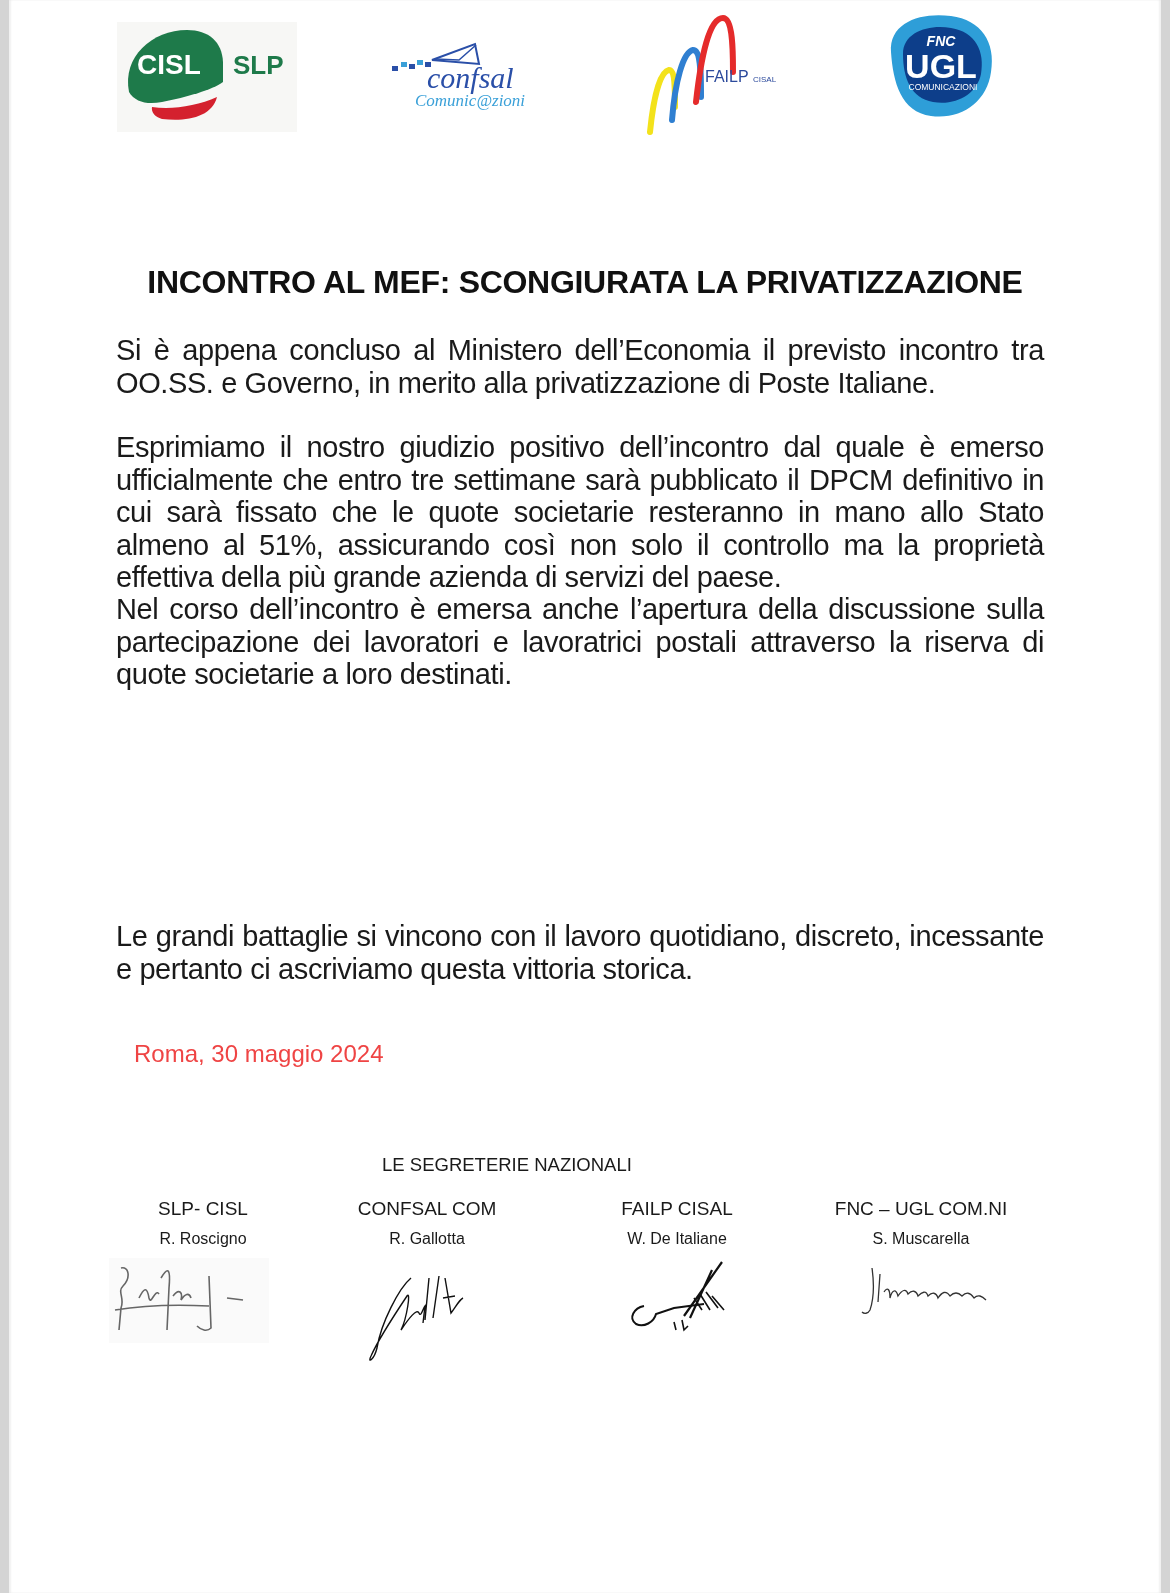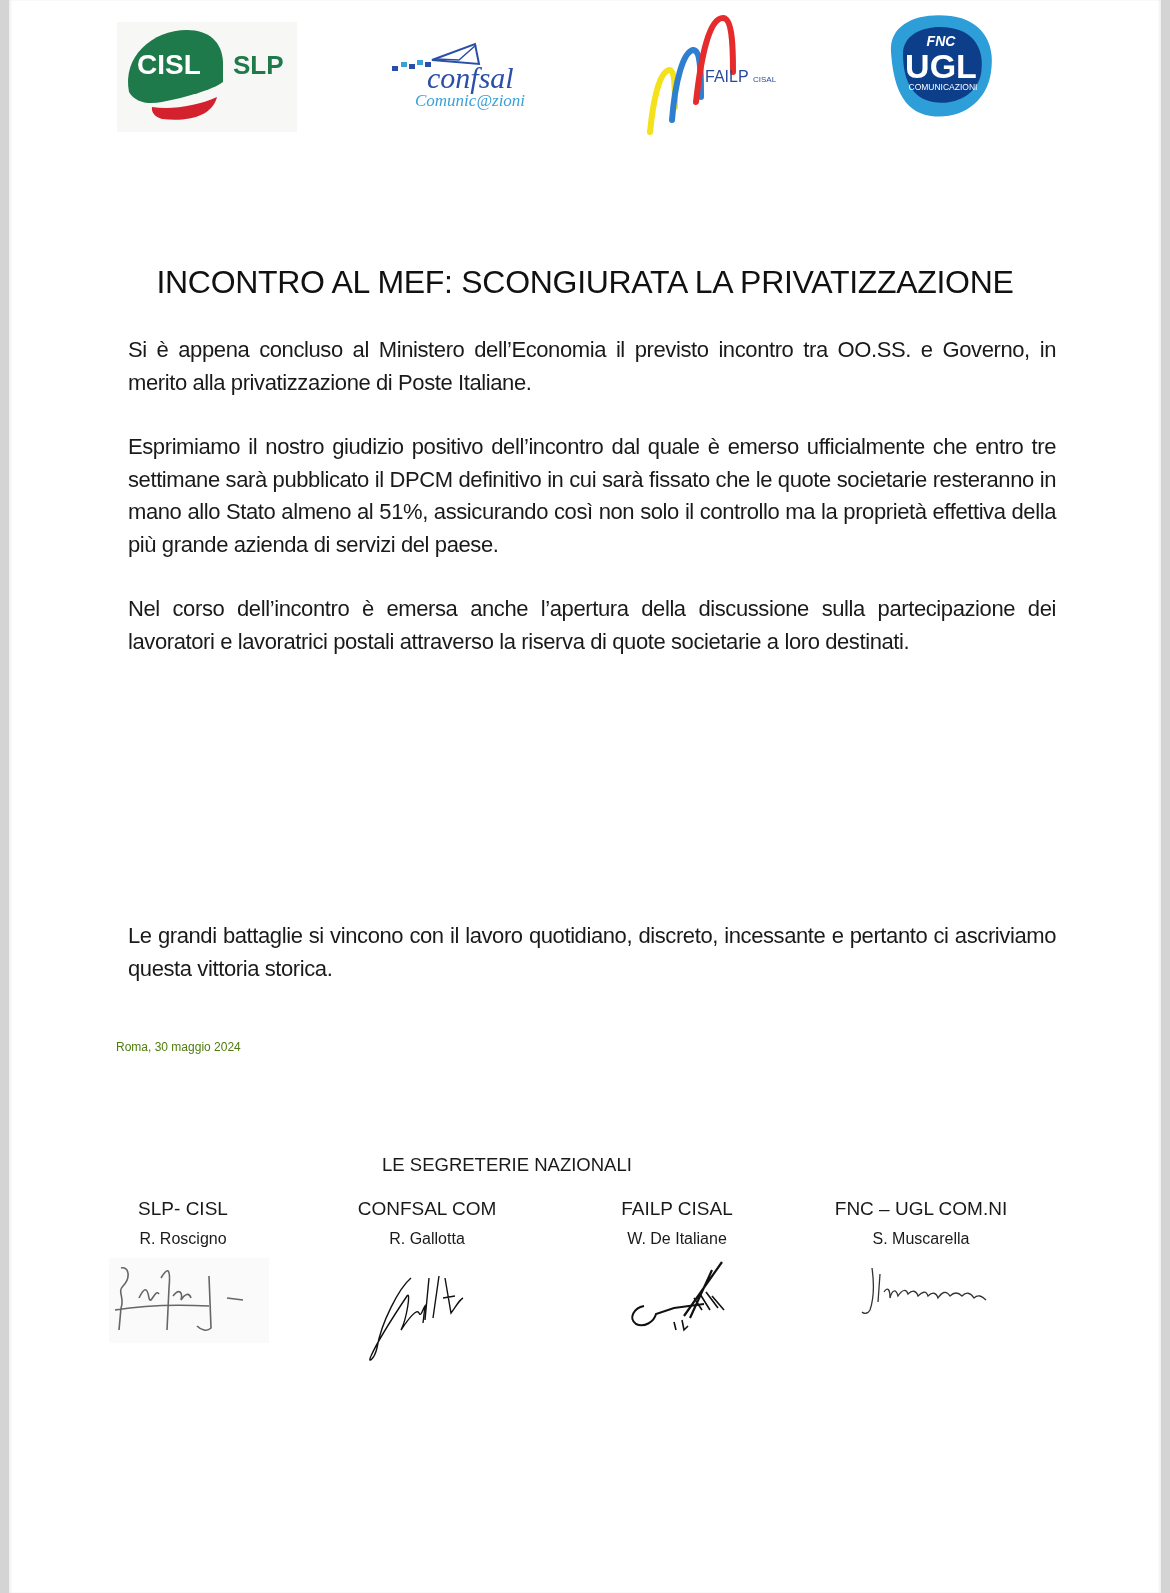--- a/index.html
+++ b/index.html
@@ -10,30 +10,30 @@
     }
     .page {
       position: absolute; left: 9px; top: 0; width: 1152px; height: 1593px;
       background: #ffffff;
       box-shadow: inset 2px 0 2px rgba(0,0,0,0.06), inset -2px 0 2px rgba(0,0,0,0.06);
     }
     .logo { position: absolute; }
     .logo svg { display: block; }
     .title {
       position: absolute; left: 0; width: 1152px; top: 264px; text-align: center;
-      font-weight: normal; font-size: 32px; color: #111; letter-spacing: -0.3px;
+      font-weight: bold; font-size: 32px; color: #111; letter-spacing: -0.3px;
       font-family: "Liberation Sans", sans-serif;
     }
     .body-text {
-      position: absolute; left: 119px; width: 928px;
-      font-size: 22px; line-height: 32.5px; color: #1a1a1a;
+      position: absolute; left: 107px; width: 928px;
+      font-size: 29px; line-height: 32.5px; color: #1a1a1a;
       text-align: justify; letter-spacing: -0.4px;
     }
     .body-text p { margin: 0; }
-    .date { position: absolute; left: 107px; top: 1040px; font-size: 12px; color: #4d7c0f; }
+    .date { position: absolute; left: 125px; top: 1040px; font-size: 24px; color: #ef4444; }
     .seg { position: absolute; left: 0; width: 996px; top: 1154px; text-align: center; font-size: 18.5px; color: #1a1a1a; }
     .sig-col { position: absolute; width: 220px; text-align: center; color: #1a1a1a; }
     .sig-col .org { font-size: 19px; top: 0; }
     .sig-col .name { font-size: 16px; margin-top: 10px; }
     .sig-svg { position: absolute; }
   </style>
 </head>
 <body>
 
 <div class="page">
@@ -96,21 +96,21 @@
     <p>Nel corso dell’incontro è emersa anche l’apertura della discussione sulla partecipazione dei lavoratori e lavoratrici postali attraverso la riserva di quote societarie a loro destinati.</p>
   </div>
   <div class="body-text" style="top:920px;">
     <p>Le grandi battaglie si vincono con il lavoro quotidiano, discreto, incessante e pertanto ci ascriviamo questa vittoria storica.</p>
   </div>
 
   <div class="date">Roma, 30 maggio 2024</div>
 
   <div class="seg">LE SEGRETERIE NAZIONALI</div>
 
-  <div class="sig-col" style="left:64px;top:1198px;">
+  <div class="sig-col" style="left:84px;top:1198px;">
     <div class="org">SLP- CISL</div>
     <div class="name">R. Roscigno</div>
   </div>
   <div class="sig-col" style="left:308px;top:1198px;">
     <div class="org">CONFSAL COM</div>
     <div class="name">R. Gallotta</div>
   </div>
   <div class="sig-col" style="left:558px;top:1198px;">
     <div class="org">FAILP CISAL</div>
     <div class="name">W. De Italiane</div>

